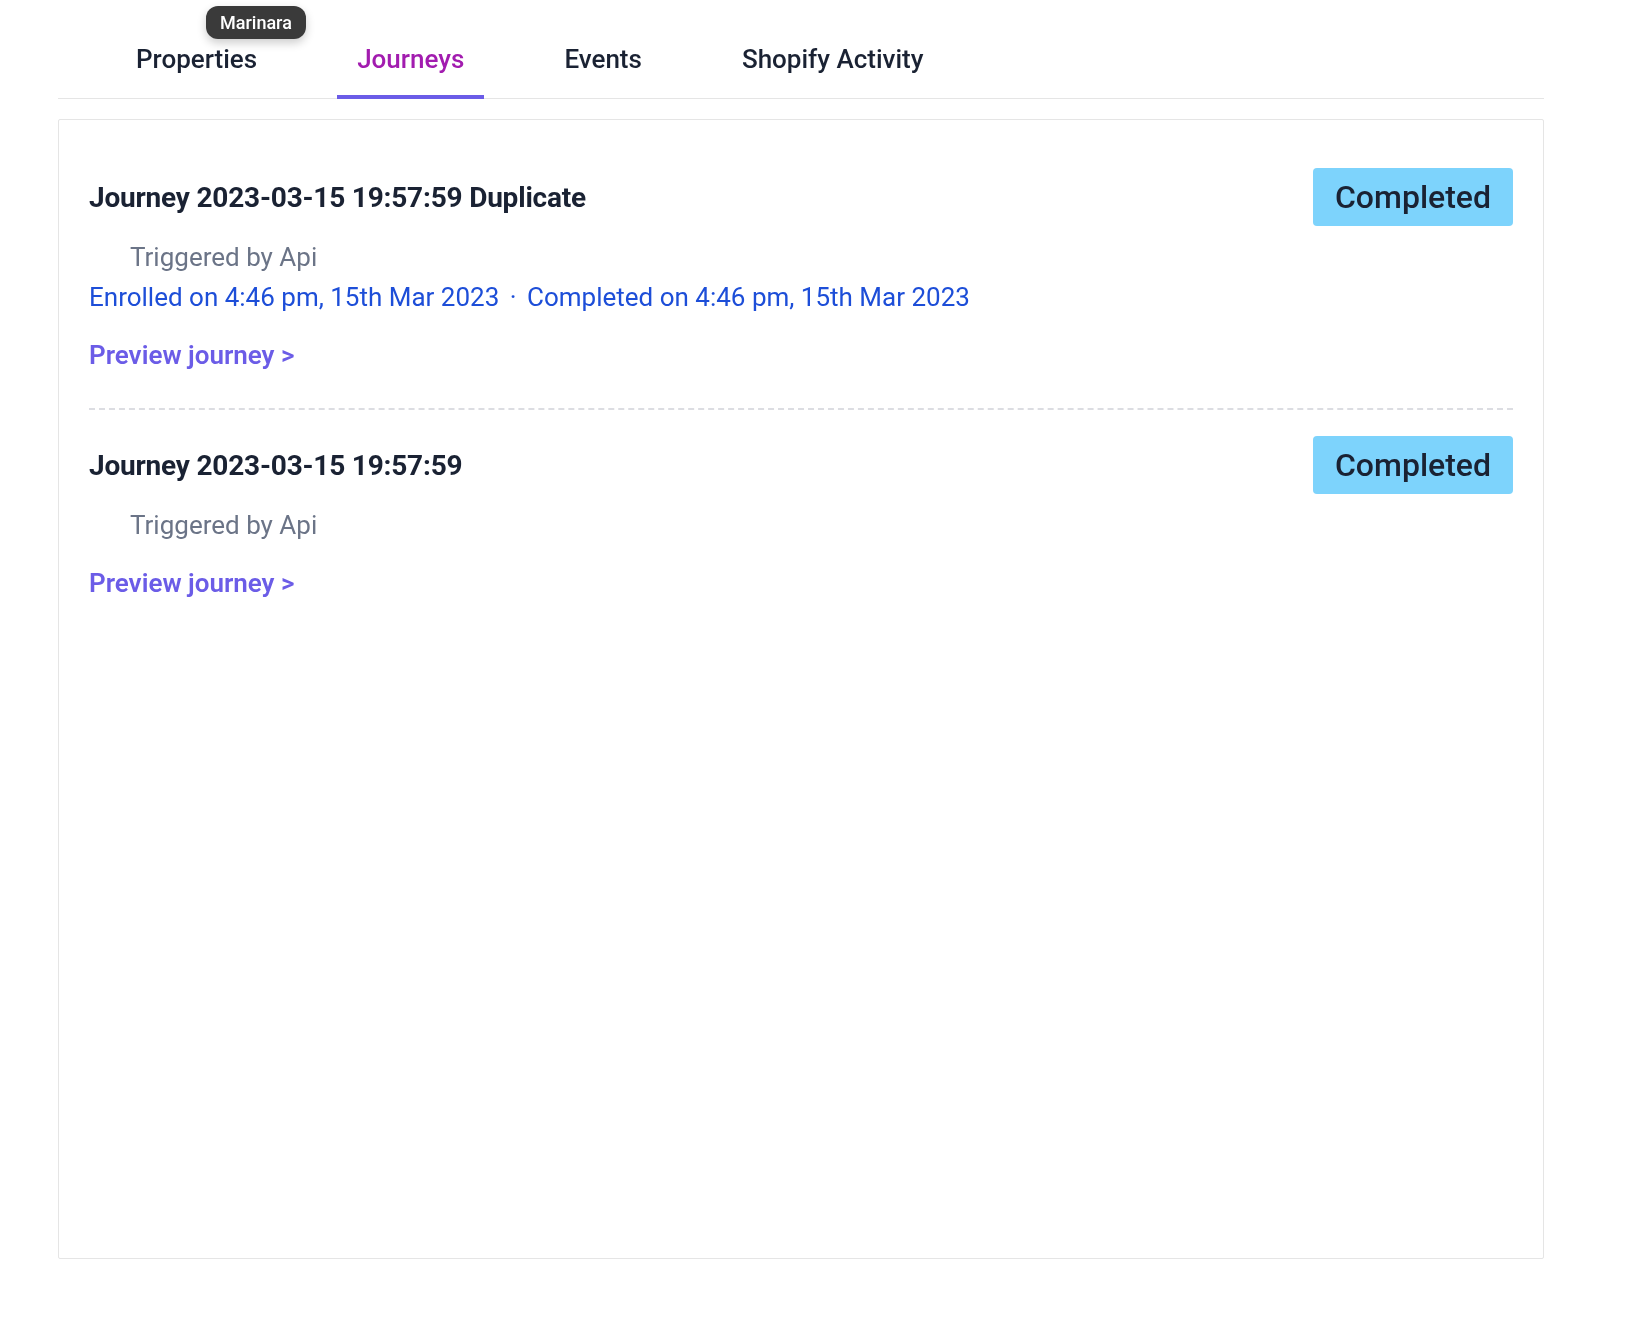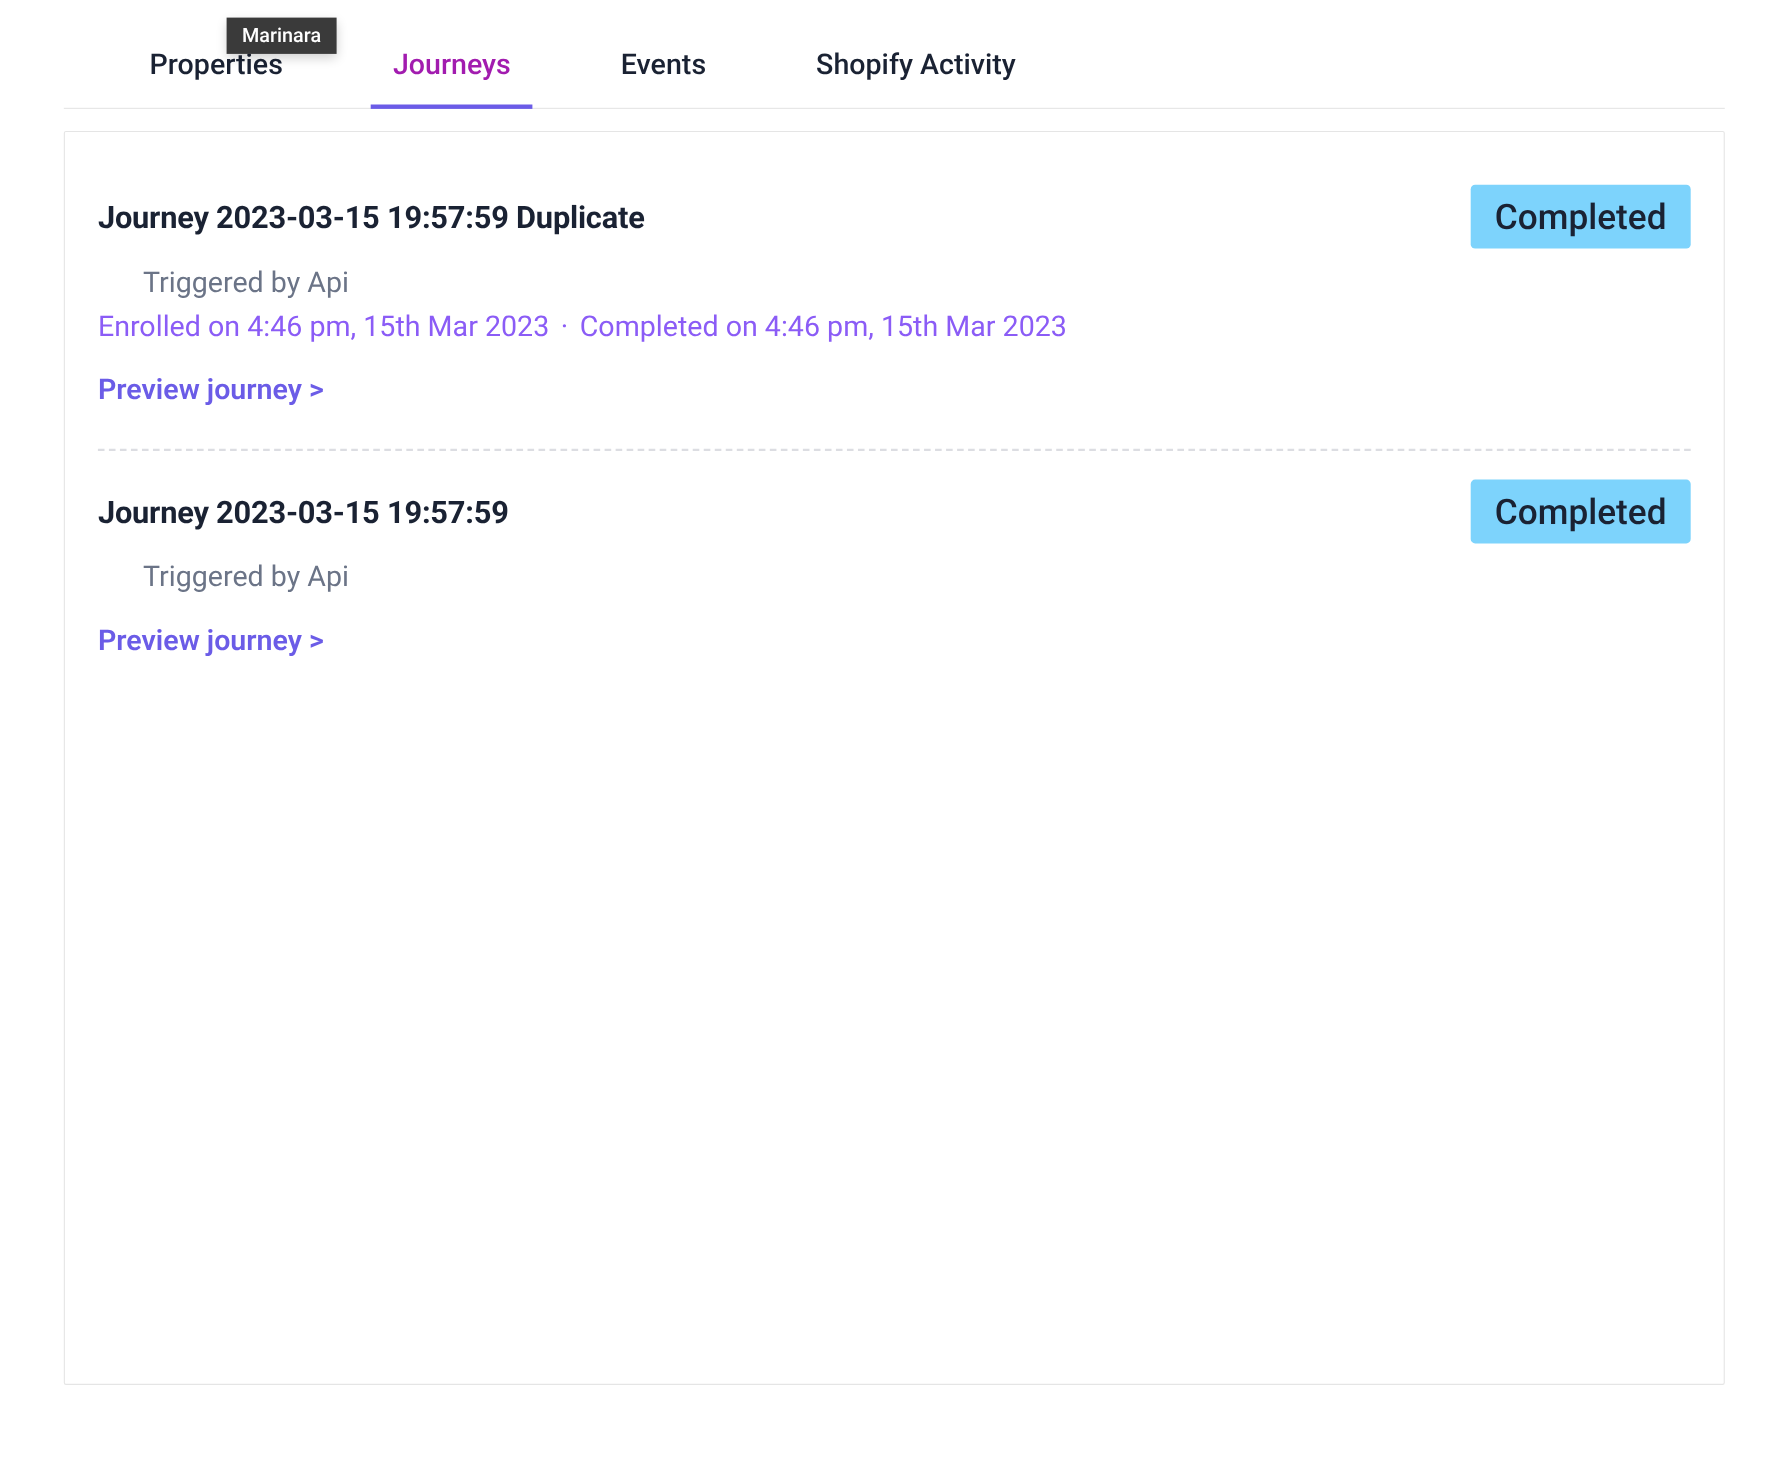--- a/index.html
+++ b/index.html
@@ -9,30 +9,30 @@
     }
     body {
       font-family: -apple-system, BlinkMacSystemFont, "Segoe UI", Roboto, Helvetica, Arial, sans-serif;
       background: #ffffff;
       width: 1626px;
       height: 1332px;
       position: relative;
       overflow: hidden;
     }
     .page-wrapper {
-      padding: 0 40px 40px 40px;
+      padding: 0 64px 40px 40px;
     }
     .tooltip-badge {
       position: absolute;
-      top: 16px;
+      top: 6px;
       left: 206px;
       background: #3a3a3a;
       color: #ffffff;
       padding: 6px 14px;
-      border-radius: 0;
+      border-radius: 12px;
       font-size: 18px;
       font-weight: 500;
       box-shadow: 0 4px 10px rgba(0,0,0,0.2);
       z-index: 10;
     }
     .tabs {
       display: flex;
       gap: 60px;
       padding: 28px 0 0 58px;
       border-bottom: 1px solid #e5e5e5;
@@ -89,21 +89,21 @@
     }
     .journey-trigger {
       font-size: 26px;
       color: #6b7487;
       margin-top: 16px;
       font-weight: 400;
       margin-left: 41px;
     }
     .journey-meta {
       font-size: 26px;
-      color: #8b5cf6;
+      color: #1d4ed8;
       margin-top: 10px;
       font-weight: 400;
     }
     .preview-link {
       display: inline-block;
       margin-top: 28px;
       font-size: 26px;
       font-weight: 600;
       color: #6b5ce7;
       cursor: pointer;

